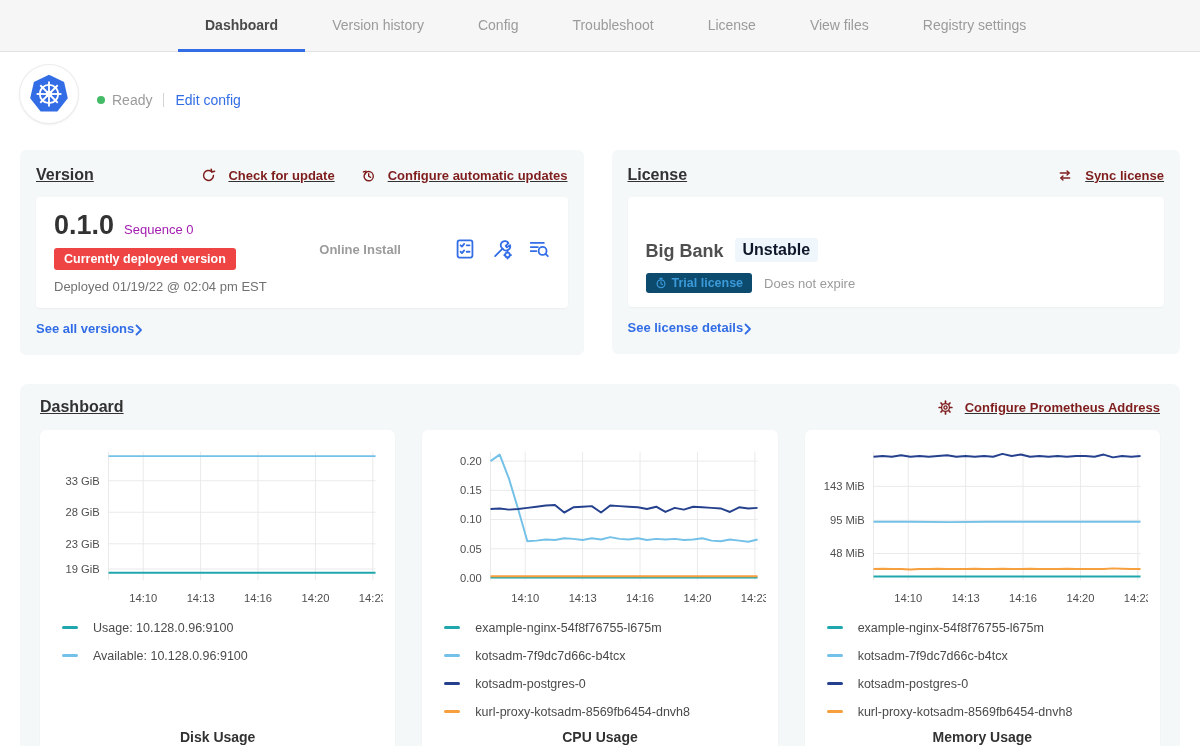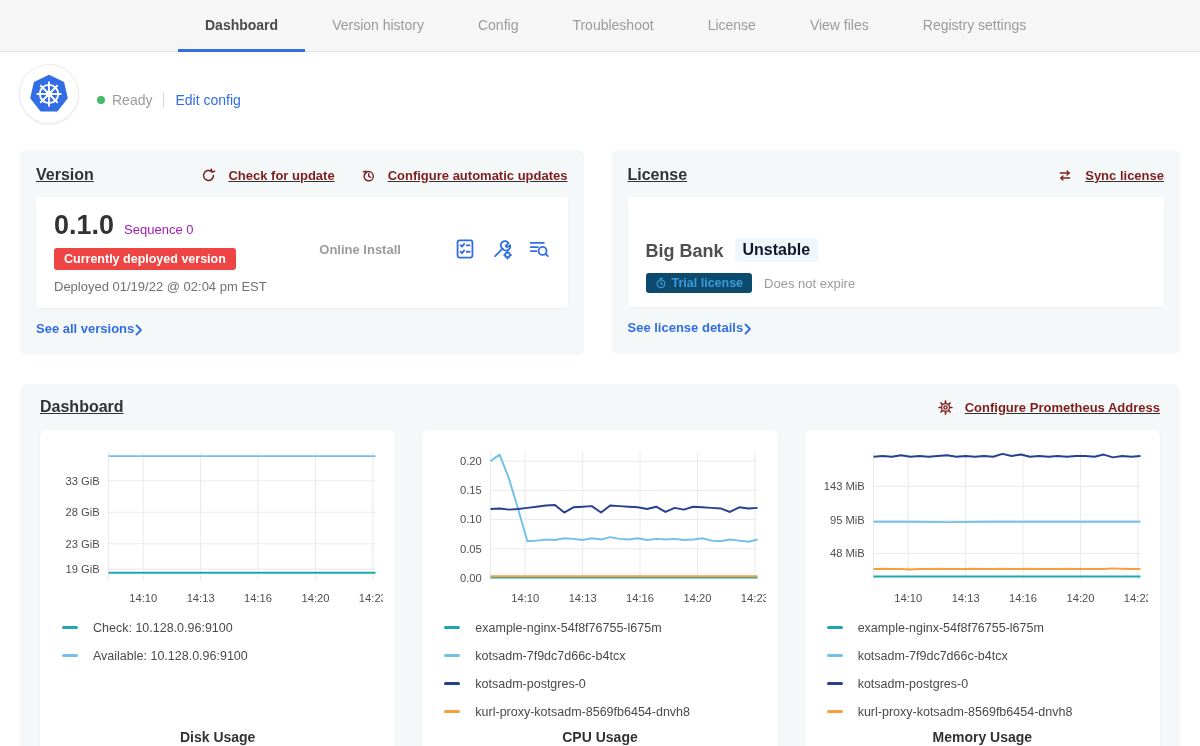--- a/index.html
+++ b/index.html
@@ -289,21 +289,21 @@
               <text x="211.44000000000003" y="164" class="xtick" text-anchor="middle">14:16</text>
               <text x="270.35" y="164" class="xtick" text-anchor="middle">14:20</text>
               <text x="329.26" y="164" class="xtick" text-anchor="middle">14:23</text>
               <polyline points="58.0,134.2 149.3,134.2 240.7,134.2 332.0,134.2" fill="none" stroke="#1fa7ad" stroke-width="2" stroke-linejoin="round"></polyline>
               <polyline points="58.0,14.5 149.3,14.5 240.7,14.5 332.0,14.5" fill="none" stroke="#73c1e8" stroke-width="2" stroke-linejoin="round"></polyline>
             </svg>
           </div>
         <div class="legend">
             <div class="legend-item">
               <span class="swatch" style="background: rgb(31, 167, 173);"></span>
-              <span class="legend-label">Check: 10.128.0.96:9100</span>
+              <span class="legend-label">Usage: 10.128.0.96:9100</span>
             </div>
             <div class="legend-item">
               <span class="swatch" style="background: rgb(115, 193, 232);"></span>
               <span class="legend-label">Available: 10.128.0.96:9100</span>
             </div>
           </div>
         <div class="chart-title">Disk Usage</div>
       </div>
       <div class="chart-card">
         <div class="chart-plot">

